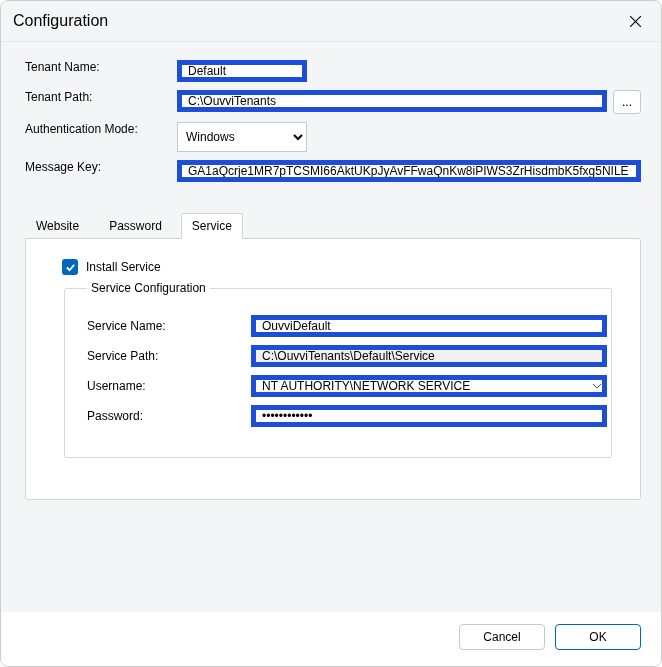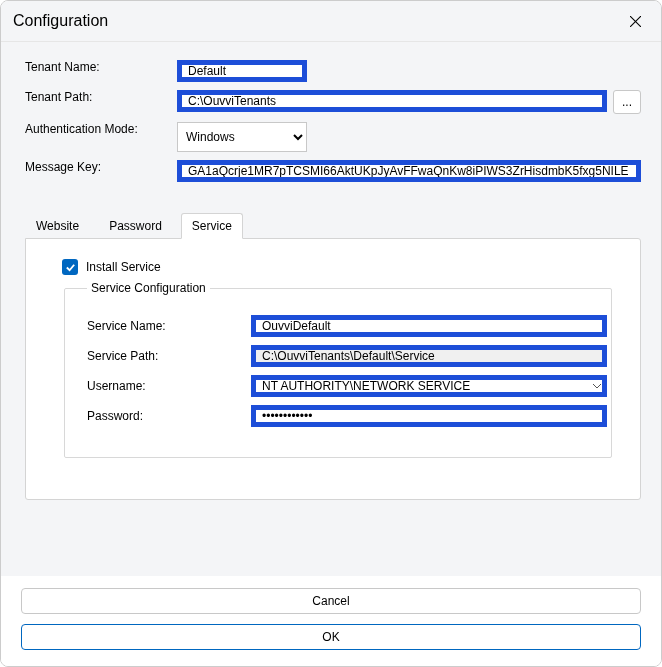--- a/index.html
+++ b/index.html
@@ -168,21 +168,20 @@
       justify-content: center;
       cursor: pointer;
     }
     .combo-arrow svg { width: 10px; height: 10px; }
     .footer {
       display: flex;
       justify-content: flex-end;
       gap: 10px;
       padding: 12px 20px 16px 20px;
       background: #ffffff;
-      flex-direction: column;
     }
     .btn {
       min-width: 86px;
       height: 26px;
       border: 1px solid #c8c8c8;
       background: #ffffff;
       border-radius: 4px;
       display: flex;
       align-items: center;
       justify-content: center;

